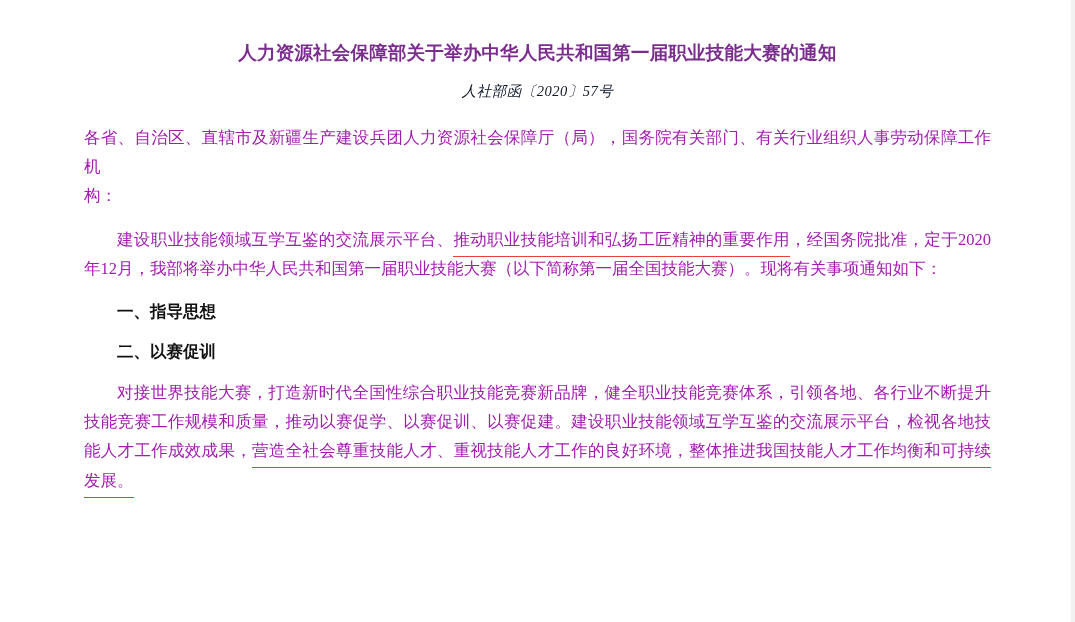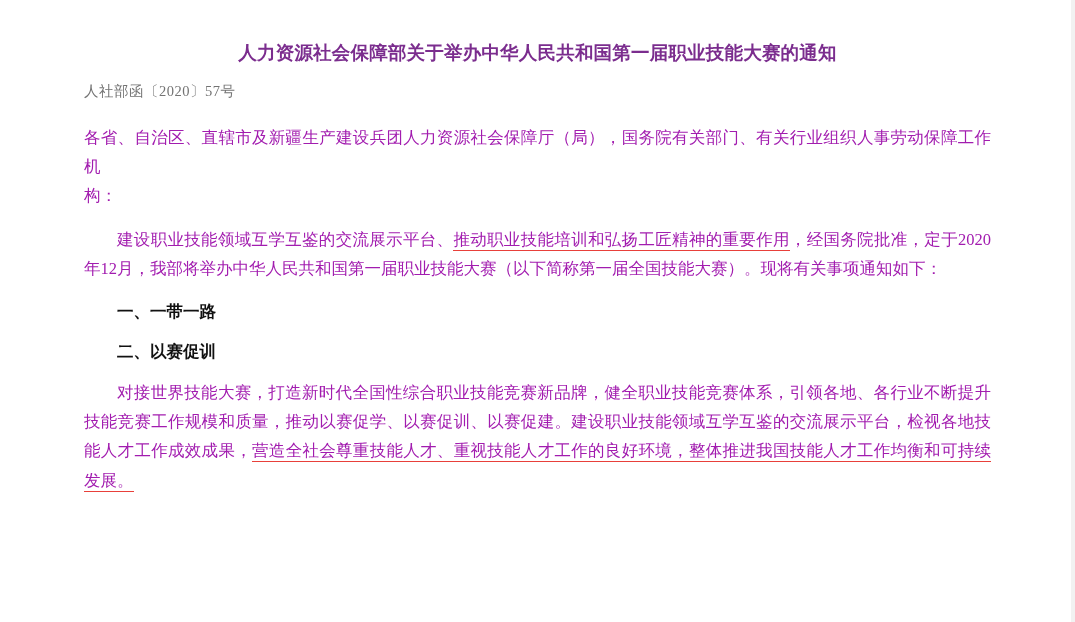--- a/index.html
+++ b/index.html
@@ -25,25 +25,26 @@
   .doc-title {
     text-align: center;
     font-size: 18.5px;
     font-weight: bold;
     color: #7b2d8e;
     letter-spacing: 0.2px;
     line-height: 1.5;
     margin: 12px 0 0 0;
   }
   .doc-number {
-    text-align: left;
+    text-align: center;
     font-size: 14.5px;
-    color: #737373;
+    color: #0f172a;
     margin: 14px 0 0 0;
     letter-spacing: 0.5px;
+    font-style: italic;
   }
   .body-block {
     margin-top: 22px;
   }
   p.para {
     font-size: 16.5px;
     line-height: 1.78;
     margin: 0 0 14px 0;
     text-align: justify;
     text-justify: inter-ideograph;
@@ -55,21 +56,21 @@
   h2.section-head {
     font-size: 16.5px;
     font-weight: bold;
     margin: 0 0 12px 0;
     text-indent: 2em;
     line-height: 1.7;
     color: #111111;
   }
   .u-red {
     border-bottom: 1.6px solid #e8403a;
-    padding-bottom: 1px;
+    padding-bottom: 7px;
   }
   .u-purple {
     border-bottom: 1.6px solid #c03bb0;
     padding-bottom: 1px;
   }
   .scroll-edge {
     position: absolute;
     top: 0;
     right: 0;
     width: 4px;
@@ -85,21 +86,21 @@
   <h1 class="doc-title"><span>人力资源社会保障部关于举办中华人民共和国第一届职业技能大赛的通知</span></h1>
 
   <div class="doc-number">人社部函〔2020〕57号</div>
 
   <div class="body-block">
 
     <p class="para"><span>各省、自治区、直辖市及新疆生产建设兵团人力资源社会保障厅（局），国务院有关部门、有关行业组织人事劳动保障工作机</span><br><span>构：</span></p>
 
     <p class="para indent"><span>建设职业技能领域互学互鉴的交流展示平台、</span><span class="u-red">推动职业技能培训和弘扬工匠精神的重要作用</span><span>，经国务院批准，定于2020年12月，我部将举办中华人民共和国第一届职业技能大赛（以下简称第一届全国技能大赛）。现将有关事项通知如下：</span></p>
 
-    <h2 class="section-head">一、一带一路</h2>
+    <h2 class="section-head">一、指导思想</h2>
 
 
     <h2 class="section-head">二、以赛促训</h2>
 
     <p class="para indent"><span>对接世界技能大赛，打造新时代全国性综合职业技能竞赛新品牌，健全职业技能竞赛体系，引领各地、各行业不断提升技能竞赛工作规模和质量，推动以赛促学、以赛促训、以赛促建。建设职业技能领域互学互鉴的交流展示平台，检视各地技能人才工作成效成果，</span><span class="u-red">营造全社会尊重技能人才、重视技能人才工作的良好环境，整体推进我国技能人才工作均衡和可持续发展。</span></p>
 
   </div>
 
   <div class="scroll-edge"></div>
 </div>

